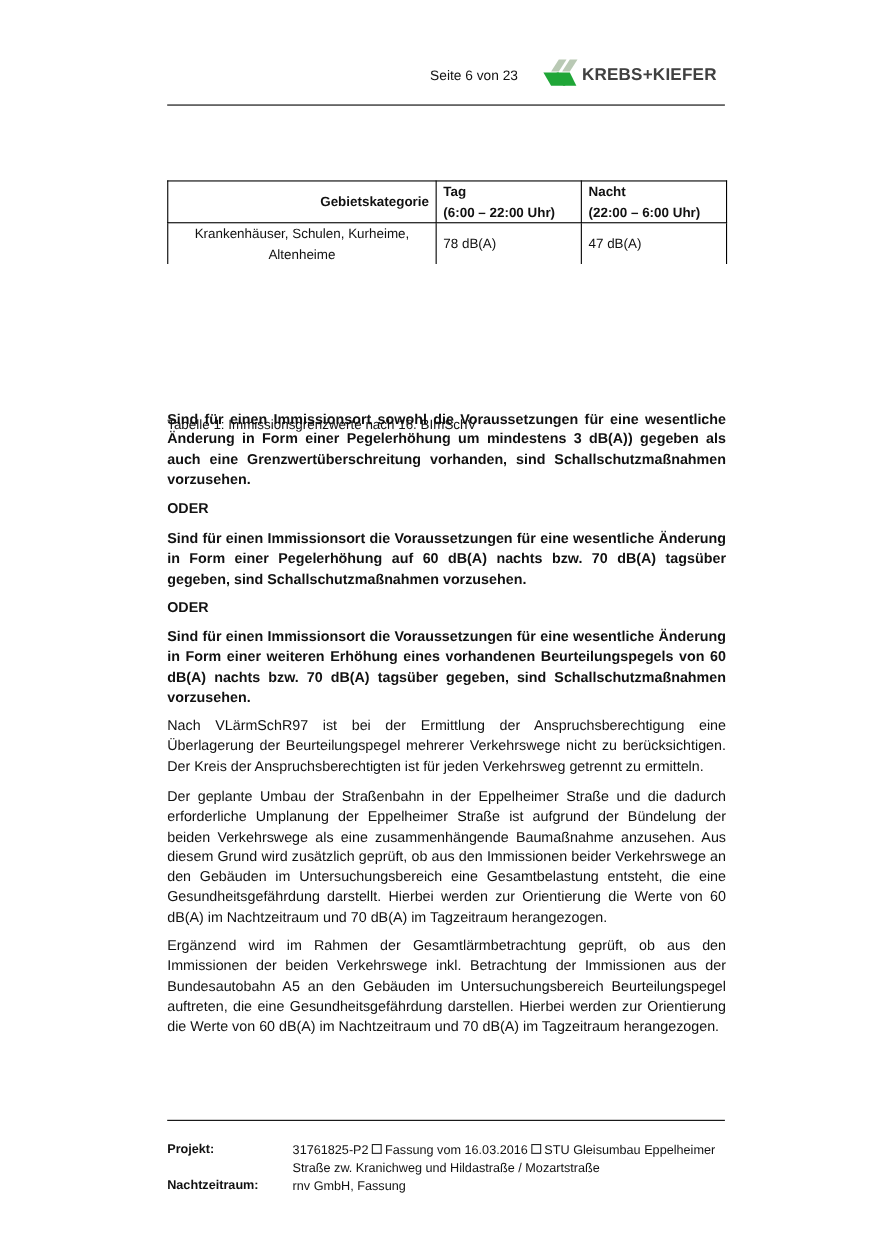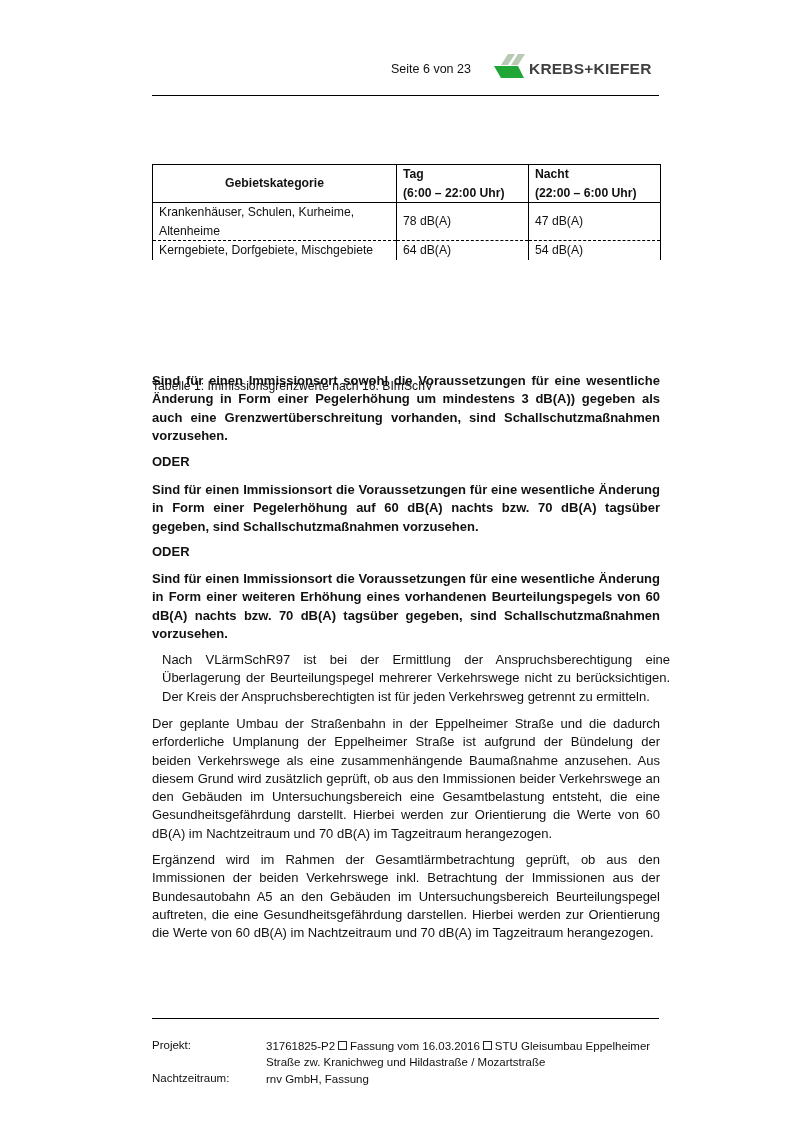--- a/index.html
+++ b/index.html
@@ -12,32 +12,32 @@
   .logo svg { position: absolute; left: 0; top: 0; }
   .logo-text { position: absolute; left: 38px; top: 9px; font-size: 15.5px; font-weight: bold;
                color: #404040; letter-spacing: 0.2px; white-space: nowrap; }
   .hr { left: 152px; width: 507px; height: 0; border-top: 1px solid #000; }
 
   table.limits { position: absolute; left: 152px; top: 164px; width: 509px;
                  border-collapse: collapse; font-size: 12.2px; }
   table.limits th, table.limits td { border-left: 1px solid #000; border-right: 1px solid #000;
                  padding: 0 6px; line-height: 18.5px; vertical-align: middle; }
   table.limits thead th { border-top: 1px solid #000; border-bottom: 1px solid #000; font-weight: bold; }
-  table.limits th.cat { text-align: center; width: 231px; }
+  table.limits th.cat { text-align: right; width: 231px; }
   table.limits th.col, table.limits td.val { text-align: left; }
-  table.limits td.cat { text-align: left; }
+  table.limits td.cat { text-align: center; }
   table.limits tr.dashed-top td { border-top: 1px dashed #000; }
   table.limits tr.last td { border-bottom: 1px solid #000; }
 
   .caption { left: 152px; top: 343px; font-size: 12.2px; margin-top: 36px; }
 
   .para { left: 152px; width: 508px; font-size: 13px; line-height: 18.3px; text-align: justify; }
   .para.bold { font-weight: bold; }
 
-  .footer-label { left: 152px; font-size: 11.5px; font-weight: normal; }
+  .footer-label { left: 152px; font-size: 11.5px; font-weight: bold; }
   .footer-value { left: 266px; width: 400px; font-size: 11.5px; line-height: 16px; }
   .sq { display: inline-block; width: 7px; height: 7px; border: 1px solid #222; margin: 0 3px; vertical-align: 0px; }
 </style>
 </head>
 <body>
 
 <div class="abs page-no">Seite 6 von 23</div>
 
 <div class="abs logo">
   <svg width="36" height="30" viewBox="0 0 36 30">
@@ -64,36 +64,31 @@
         <div>(22:00 – 6:00 Uhr)</div>
       </th>
     </tr>
   </thead>
   <tbody>
     <tr>
       <td class="cat">Krankenhäuser, Schulen, Kurheime, Altenheime</td>
       <td class="val">78 dB(A)</td>
       <td class="val">47 dB(A)</td>
     </tr>
-    <tr class="dashed-top">
-      <td class="cat">Kerngebiete, Dorfgebiete, Mischgebiete</td>
-      <td class="val">64 dB(A)</td>
-      <td class="val">54 dB(A)</td>
-    </tr>
   </tbody>
 </table>
 
 <div class="abs caption">Tabelle 1: Immissionsgrenzwerte nach 16. BImSchV</div>
 
 <div class="abs para bold" style="top:372px;">Sind für einen Immissionsort sowohl die Voraussetzungen für eine wesentliche Änderung in Form einer Pegelerhöhung um mindestens 3 dB(A)) gegeben als auch eine Grenzwertüberschreitung vorhanden, sind Schallschutzmaßnahmen vorzusehen.</div>
 <div class="abs para bold" style="top:453px;">ODER</div>
 <div class="abs para bold" style="top:481px;">Sind für einen Immissionsort die Voraussetzungen für eine wesentliche Änderung in Form einer Pegelerhöhung auf 60 dB(A) nachts bzw. 70 dB(A) tagsüber gegeben, sind Schallschutzmaßnahmen vorzusehen.</div>
 <div class="abs para bold" style="top:543px;">ODER</div>
 <div class="abs para bold" style="top:570px;">Sind für einen Immissionsort die Voraussetzungen für eine wesentliche Änderung in Form einer weiteren Erhöhung eines vorhandenen Beurteilungspegels von 60 dB(A) nachts bzw. 70 dB(A) tagsüber gegeben, sind Schallschutzmaßnahmen vorzusehen.</div>
-<div class="abs para" style="top:651px;margin-left:10px;">Nach VLärmSchR97 ist bei der Ermittlung der Anspruchsberechtigung eine Überlagerung der Beurteilungspegel mehrerer Verkehrswege nicht zu berücksichtigen. Der Kreis der Anspruchsberechtigten ist für jeden Verkehrsweg getrennt zu ermitteln.</div>
+<div class="abs para" style="top:651px;">Nach VLärmSchR97 ist bei der Ermittlung der Anspruchsberechtigung eine Überlagerung der Beurteilungspegel mehrerer Verkehrswege nicht zu berücksichtigen. Der Kreis der Anspruchsberechtigten ist für jeden Verkehrsweg getrennt zu ermitteln.</div>
 <div class="abs para" style="top:715px;">Der geplante Umbau der Straßenbahn in der Eppelheimer Straße und die dadurch erforderliche Umplanung der Eppelheimer Straße ist aufgrund der Bündelung der beiden Verkehrswege als eine zusammenhängende Baumaßnahme anzusehen. Aus diesem Grund wird zusätzlich geprüft, ob aus den Immissionen beider Verkehrswege an den Gebäuden im Untersuchungsbereich eine Gesamtbelastung entsteht, die eine Gesundheitsgefährdung darstellt. Hierbei werden zur Orientierung die Werte von 60 dB(A) im Nachtzeitraum und 70 dB(A) im Tagzeitraum herangezogen.</div>
 <div class="abs para" style="top:851px;">Ergänzend wird im Rahmen der Gesamtlärmbetrachtung geprüft, ob aus den Immissionen der beiden Verkehrswege inkl. Betrachtung der Immissionen aus der Bundesautobahn A5 an den Gebäuden im Untersuchungsbereich Beurteilungspegel auftreten, die eine Gesundheitsgefährdung darstellen. Hierbei werden zur Orientierung die Werte von 60 dB(A) im Nachtzeitraum und 70 dB(A) im Tagzeitraum herangezogen.</div>
 
 <div class="abs hr" style="top:1018px;"></div>
 
 <div class="abs footer-label" style="top:1039px;">Projekt:</div>
 <div class="abs footer-value" style="top:1038px;">
   <span>31761825-P2</span><span class="sq"></span><span>Fassung vom 16.03.2016</span><span class="sq"></span><span>STU Gleisumbau Eppelheimer Straße zw. Kranichweg und Hildastraße / Mozartstraße</span>
 </div>
 <div class="abs footer-label" style="top:1072px;">Nachtzeitraum:</div>

